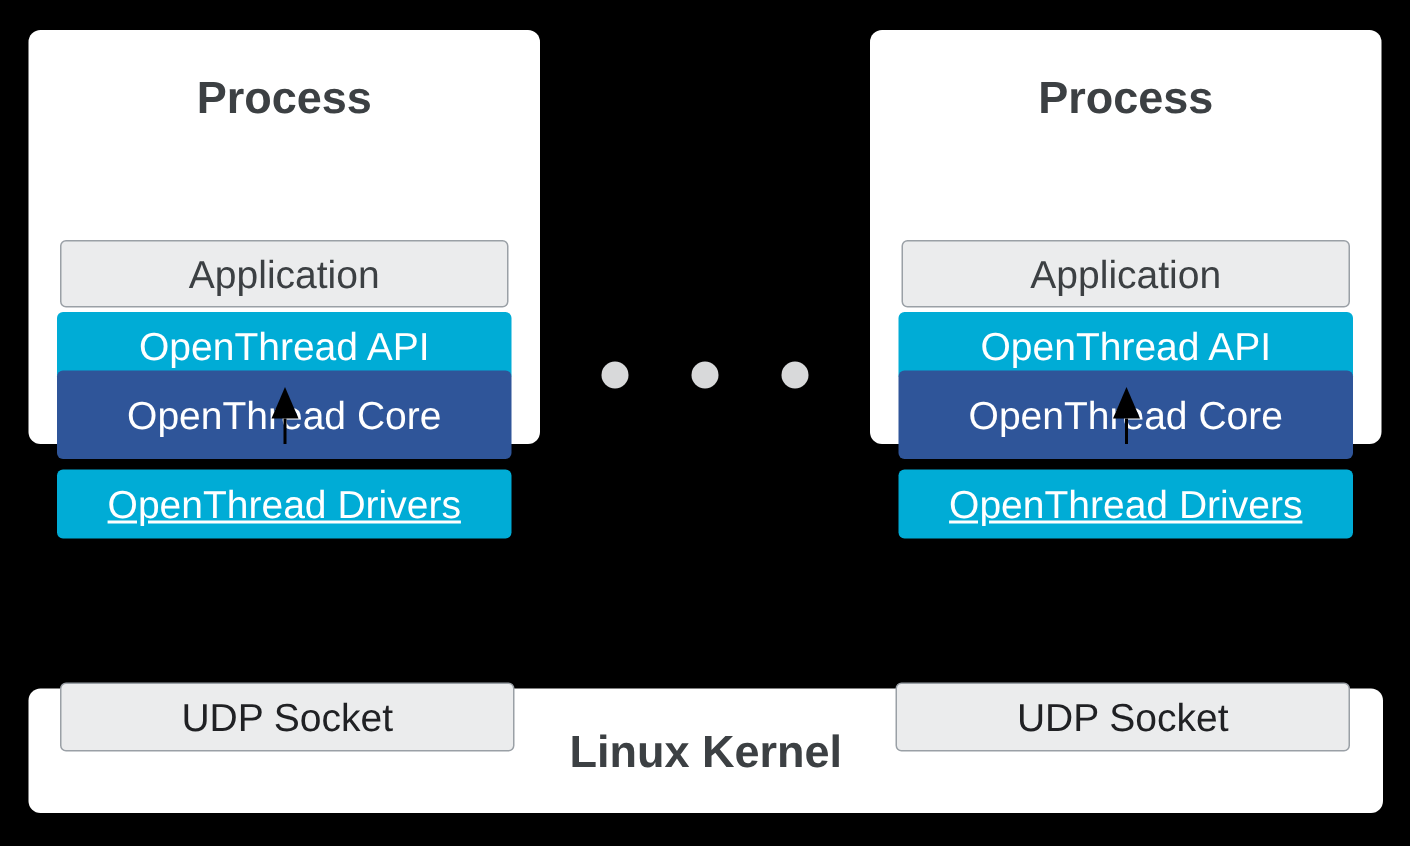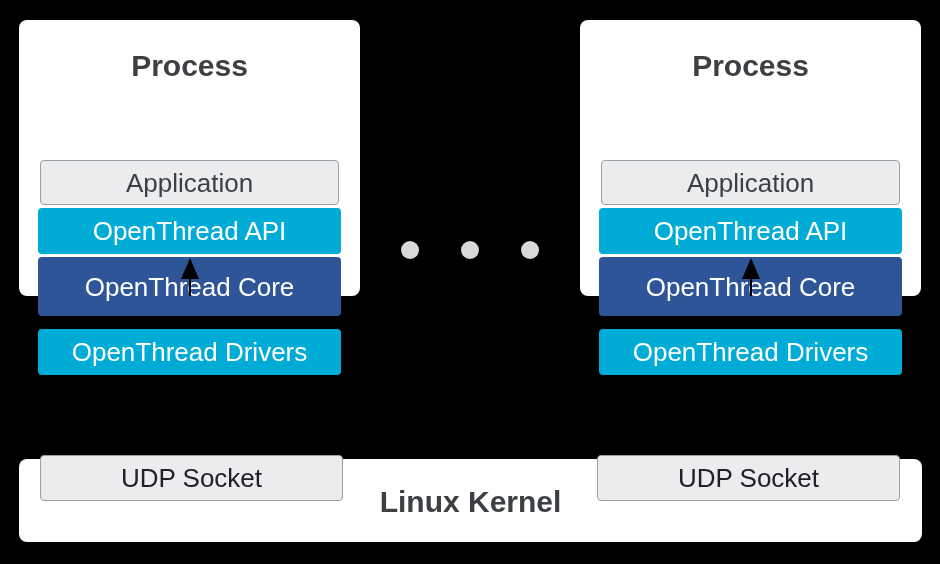--- a/index.html
+++ b/index.html
@@ -28,22 +28,22 @@
     position:absolute;left:19px;right:19px;border-radius:4px;
     display:flex;align-items:center;justify-content:center;
     font-size:26px;line-height:1;margin-top:48px;
   }
   .layer-app{
     top:92px;height:45px;left:21px;right:21px;
     background:var(--gray_box);border:1px solid var(--gray_border);
     color:var(--title_text);
   }
   .layer-api{top:140px;height:46px;background:var(--cyan);color:var(--light_text);}
-  .layer-core{top:189px;height:59px;background:var(--blue);color:var(--light_text);}
-  .layer-drivers{top:261px;height:46px;background:var(--cyan);color:var(--light_text);}
+  .layer-core{top:179px;height:59px;background:var(--blue);color:var(--light_text);}
+  .layer-drivers{top:245px;height:46px;background:var(--cyan);color:var(--light_text);text-decoration:underline;}
   
   .arrow{
     position:absolute;bottom:0;left:50%;transform:translateX(-50%);
     width:18px;height:38px;
   }
   .arrow-head{
     width:0;height:0;margin:0 auto;
     border-left:9px solid transparent;border-right:9px solid transparent;
     border-bottom:21px solid var(--arrow);
   }

